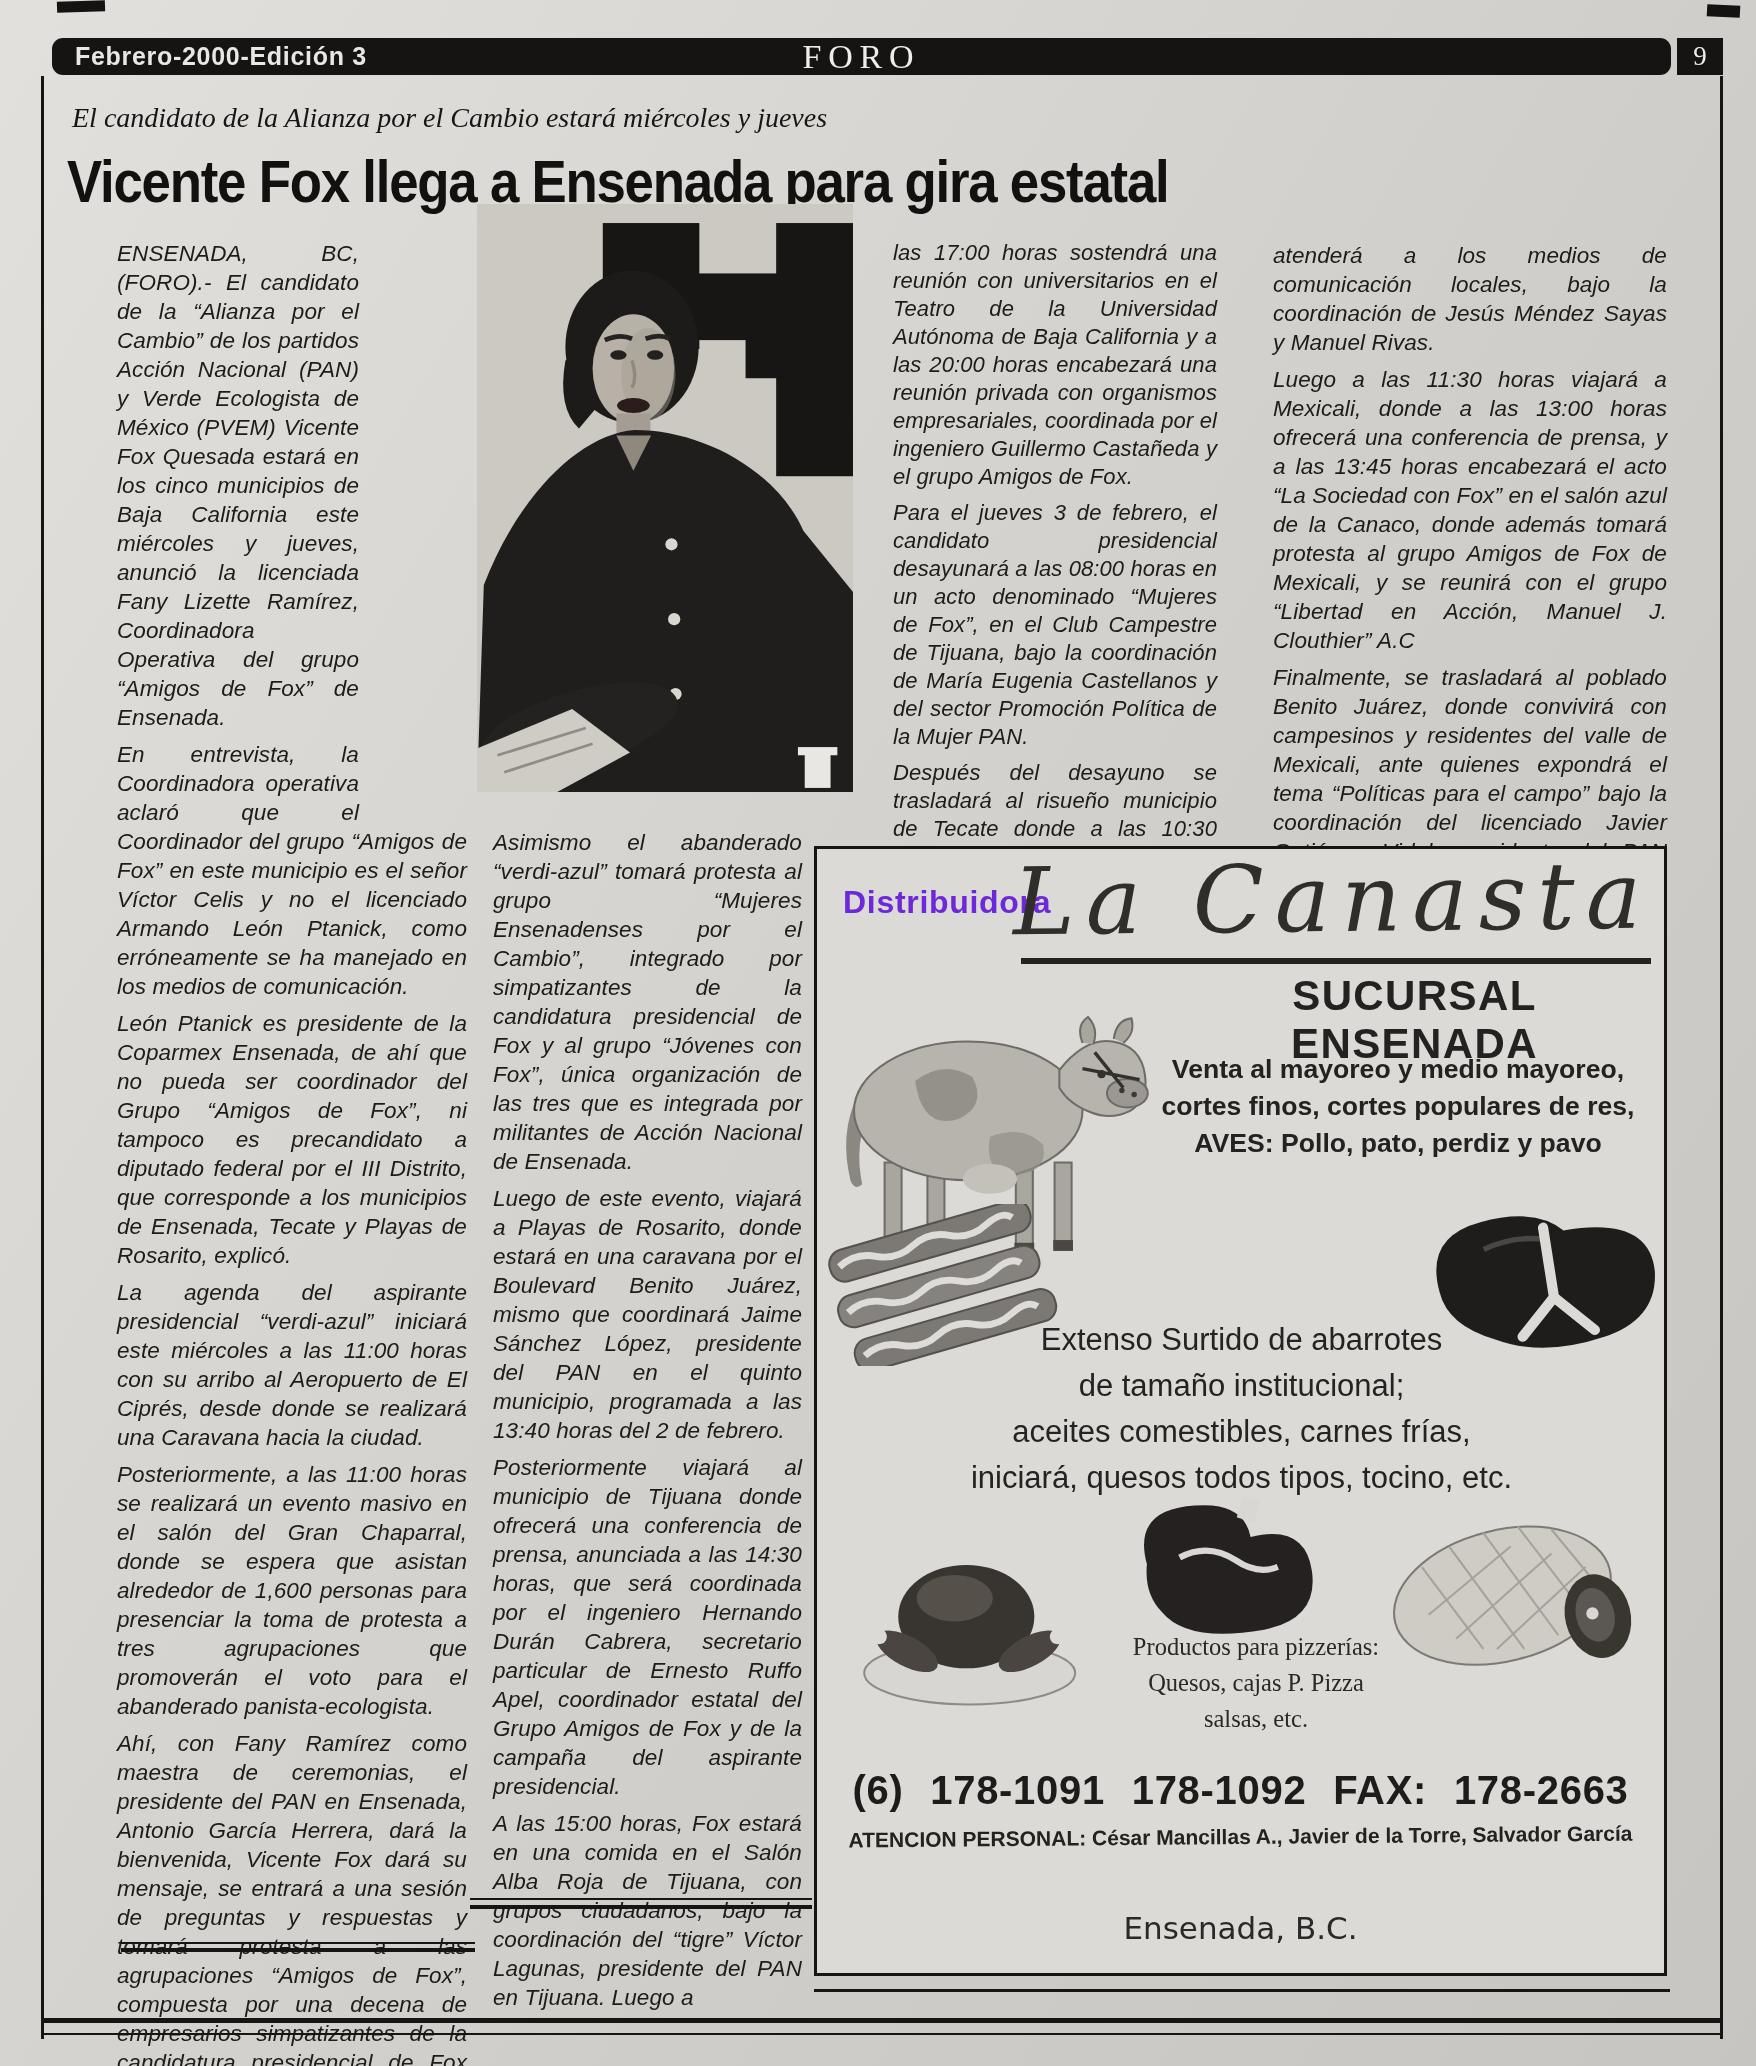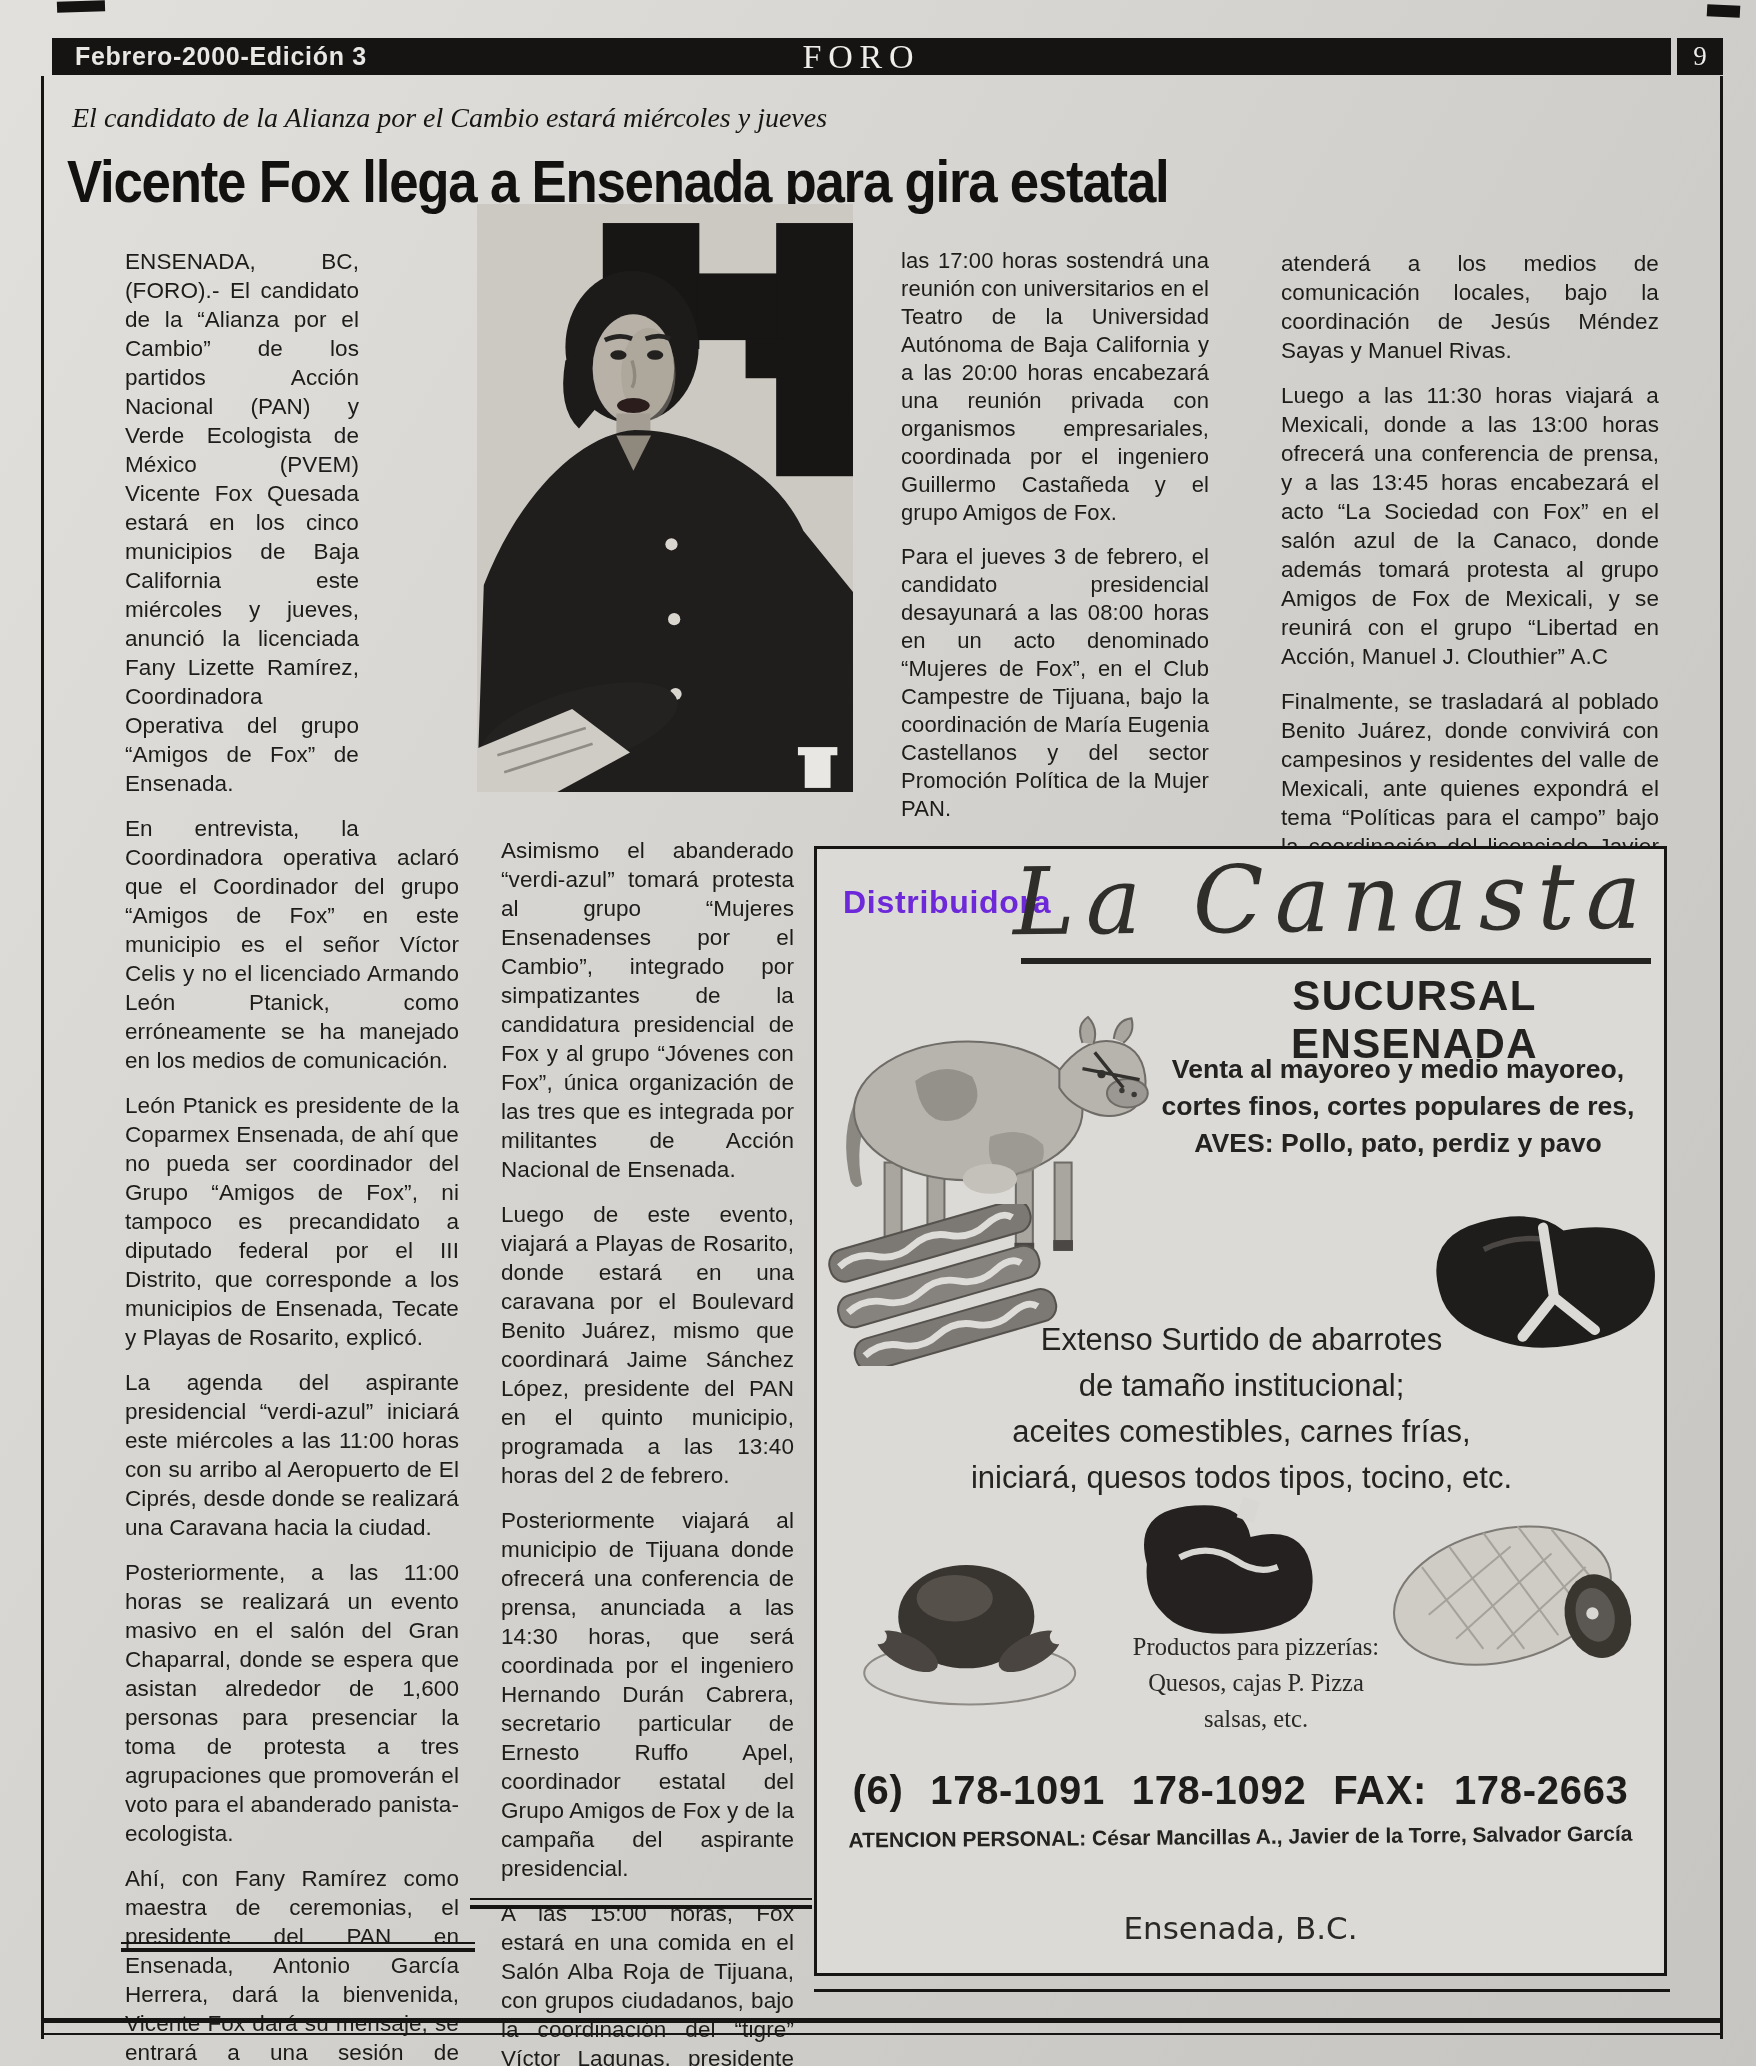--- a/index.html
+++ b/index.html
@@ -5,37 +5,37 @@
   html,body{margin:0;padding:0;background:#9e9c98;}
   .page{position:relative;width:1756px;height:2066px;background:#d8d6d2;overflow:hidden;
         font-family:"Liberation Sans",sans-serif;color:#1c1b19;}
   .page::before{content:"";position:absolute;inset:0;
         background:linear-gradient(120deg,rgba(255,255,255,.25),rgba(0,0,0,.04) 60%,rgba(0,0,0,.08));
         pointer-events:none;}
   .scan-mark{position:absolute;background:#141312;}
 
   
   .topbar{position:absolute;left:52px;top:38px;width:1619px;height:37px;background:#151413;
-          display:flex;align-items:center;}
+          display:flex;align-items:center;border-radius:11px;}
   .issue{margin-left:23px;font-size:25px;font-weight:bold;color:#e9e7e3;letter-spacing:0.7px;}
   .masthead{position:absolute;left:0;right:0;text-align:center;
             font-family:"Liberation Serif",serif;font-size:34px;color:#efede9;letter-spacing:6.8px;}
   .pagenum-box{position:absolute;left:1677px;top:38px;width:46px;height:37px;background:#151413;
                display:flex;align-items:center;justify-content:center;}
   .pagenum{font-family:"Liberation Serif",serif;font-size:27px;color:#efede9;}
 
   .kicker{position:absolute;left:72px;top:102px;width:1021px;
           font-family:"Liberation Serif",serif;font-style:italic;font-size:28px;color:#171615;}
   .headline{position:absolute;left:67px;top:147px;white-space:nowrap;
             font-size:60px;font-weight:bold;letter-spacing:-1.4px;color:#121110;
             transform:scaleX(.88);transform-origin:left top;}
 
   
   .bodytext{position:absolute;font-size:22.5px;line-height:29px;color:#1d1c1a;letter-spacing:0.1px;}
-  .bodytext p{margin:16px;text-align:justify;}
+  .bodytext p{margin:8px;text-align:justify;font-style:italic;}
   .col1{left:109px;top:231px;width:366px;}
   .col1 .spacer{float:right;width:116px;height:584px;}
   .col2{left:485px;top:820px;width:325px;}
   .col3{left:885px;top:231px;width:340px;font-size:22px;line-height:28px;height:611px;overflow:hidden;}
   .col4{left:1265px;top:233px;width:410px;}
 
   
   .photo{position:absolute;left:477px;top:204px;width:376px;height:588px;background:#ccc9c3;
          box-shadow:0 0 0 0.7px #b9b6b0 inset;}
   .photo svg{display:block;width:100%;height:100%;}

